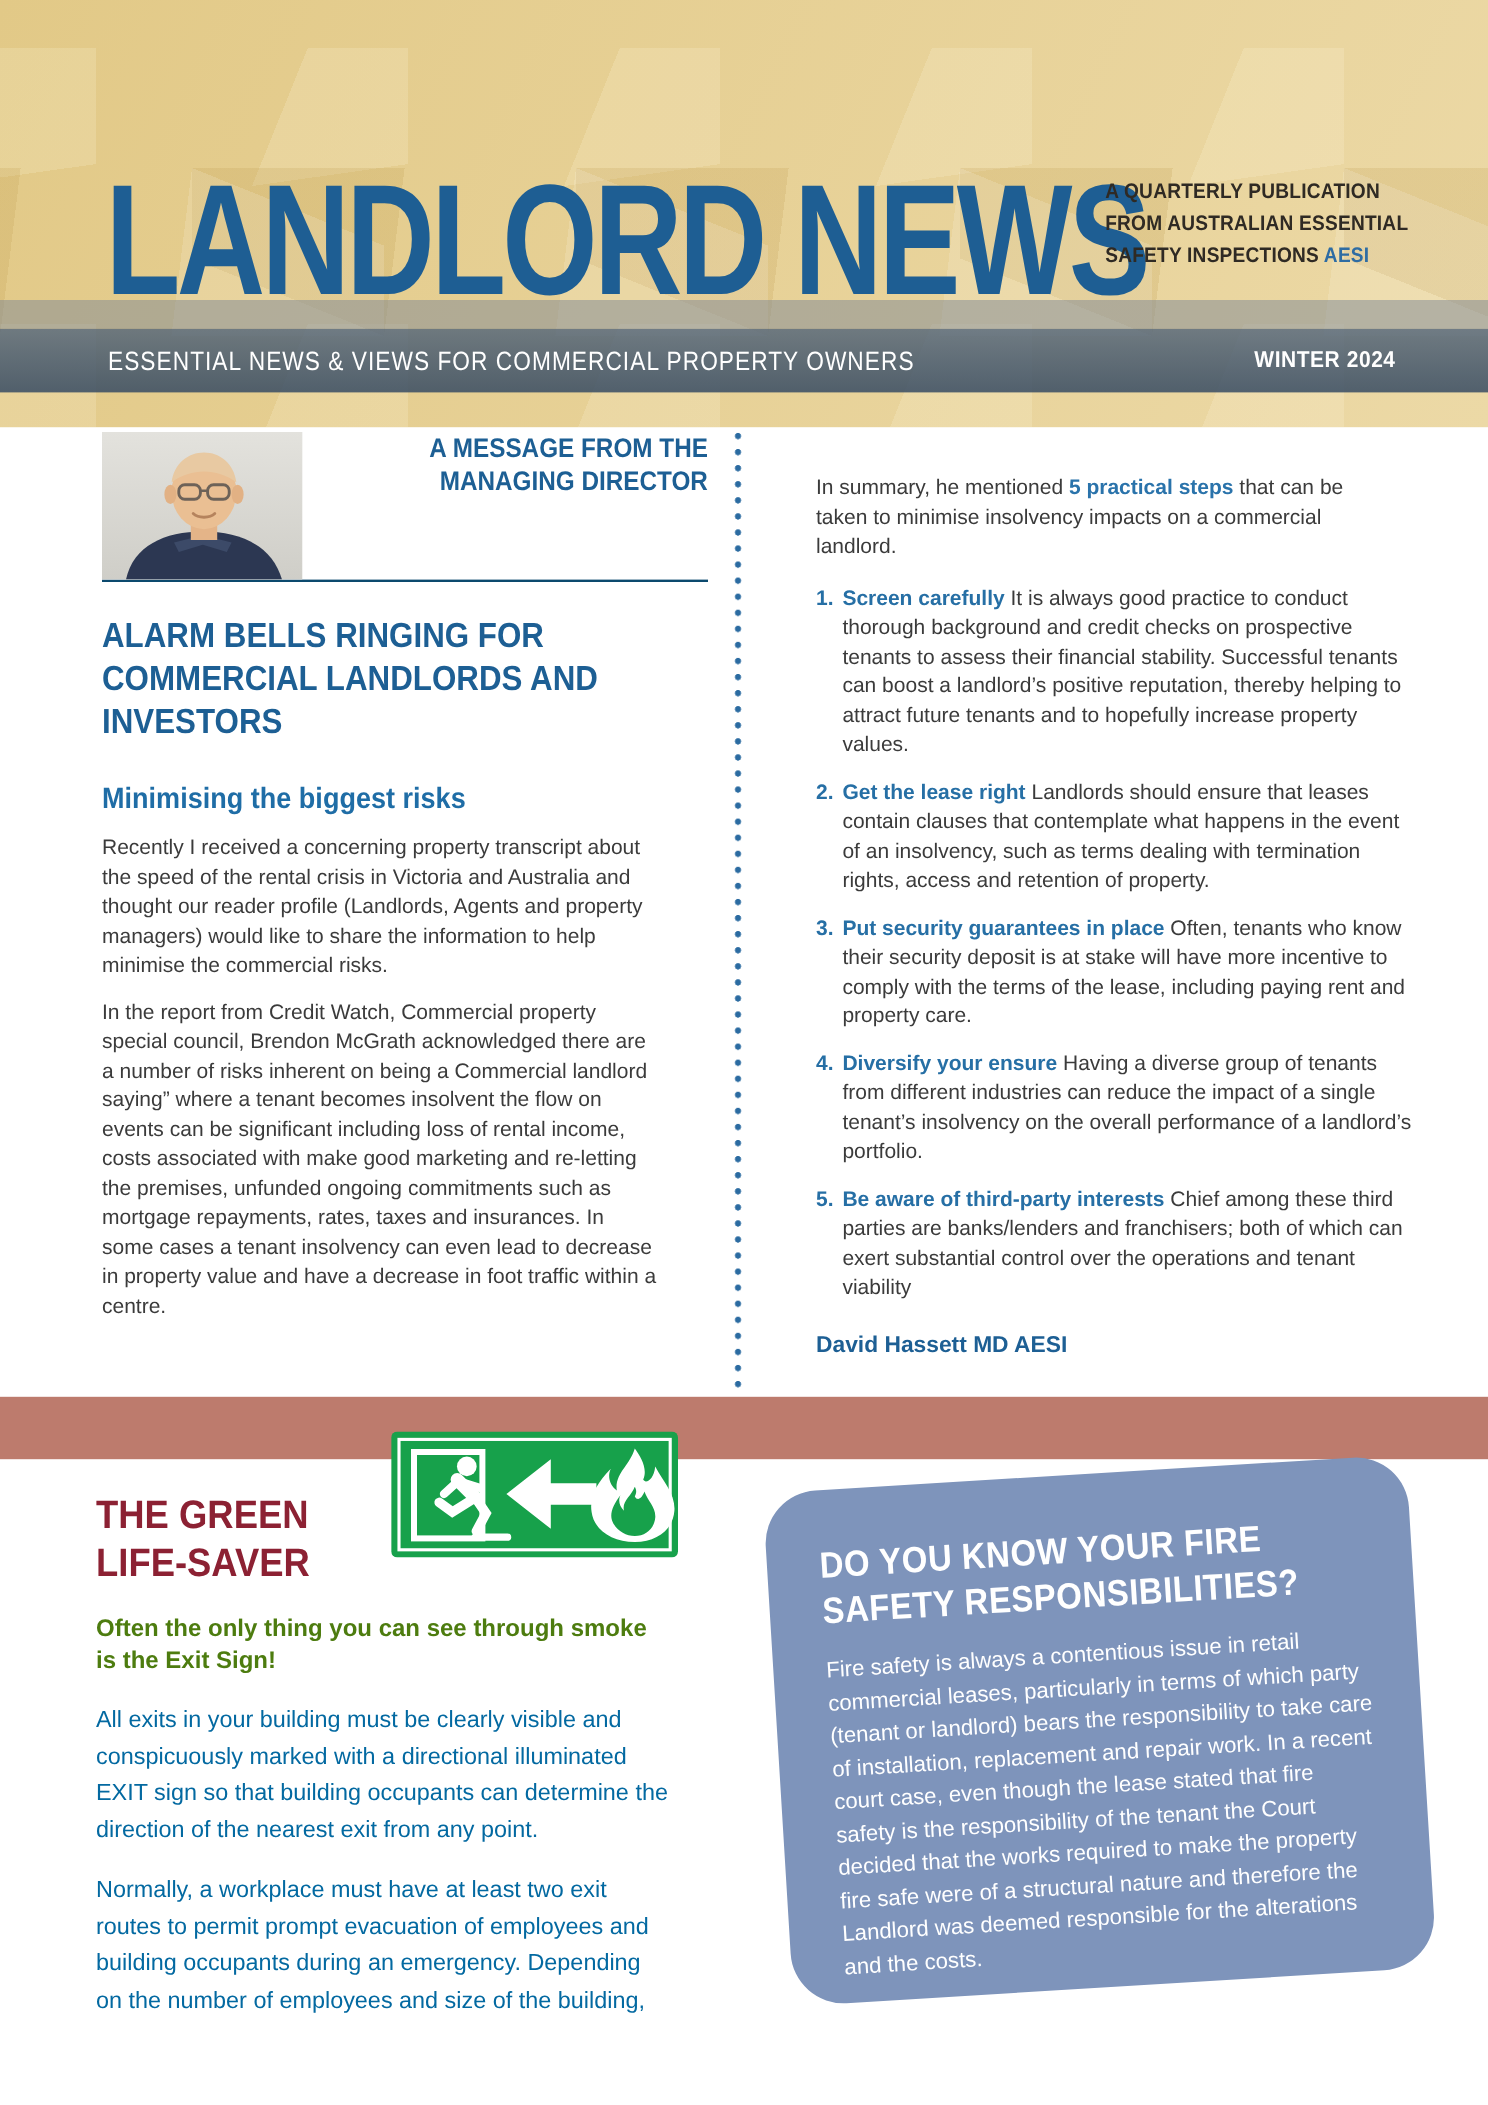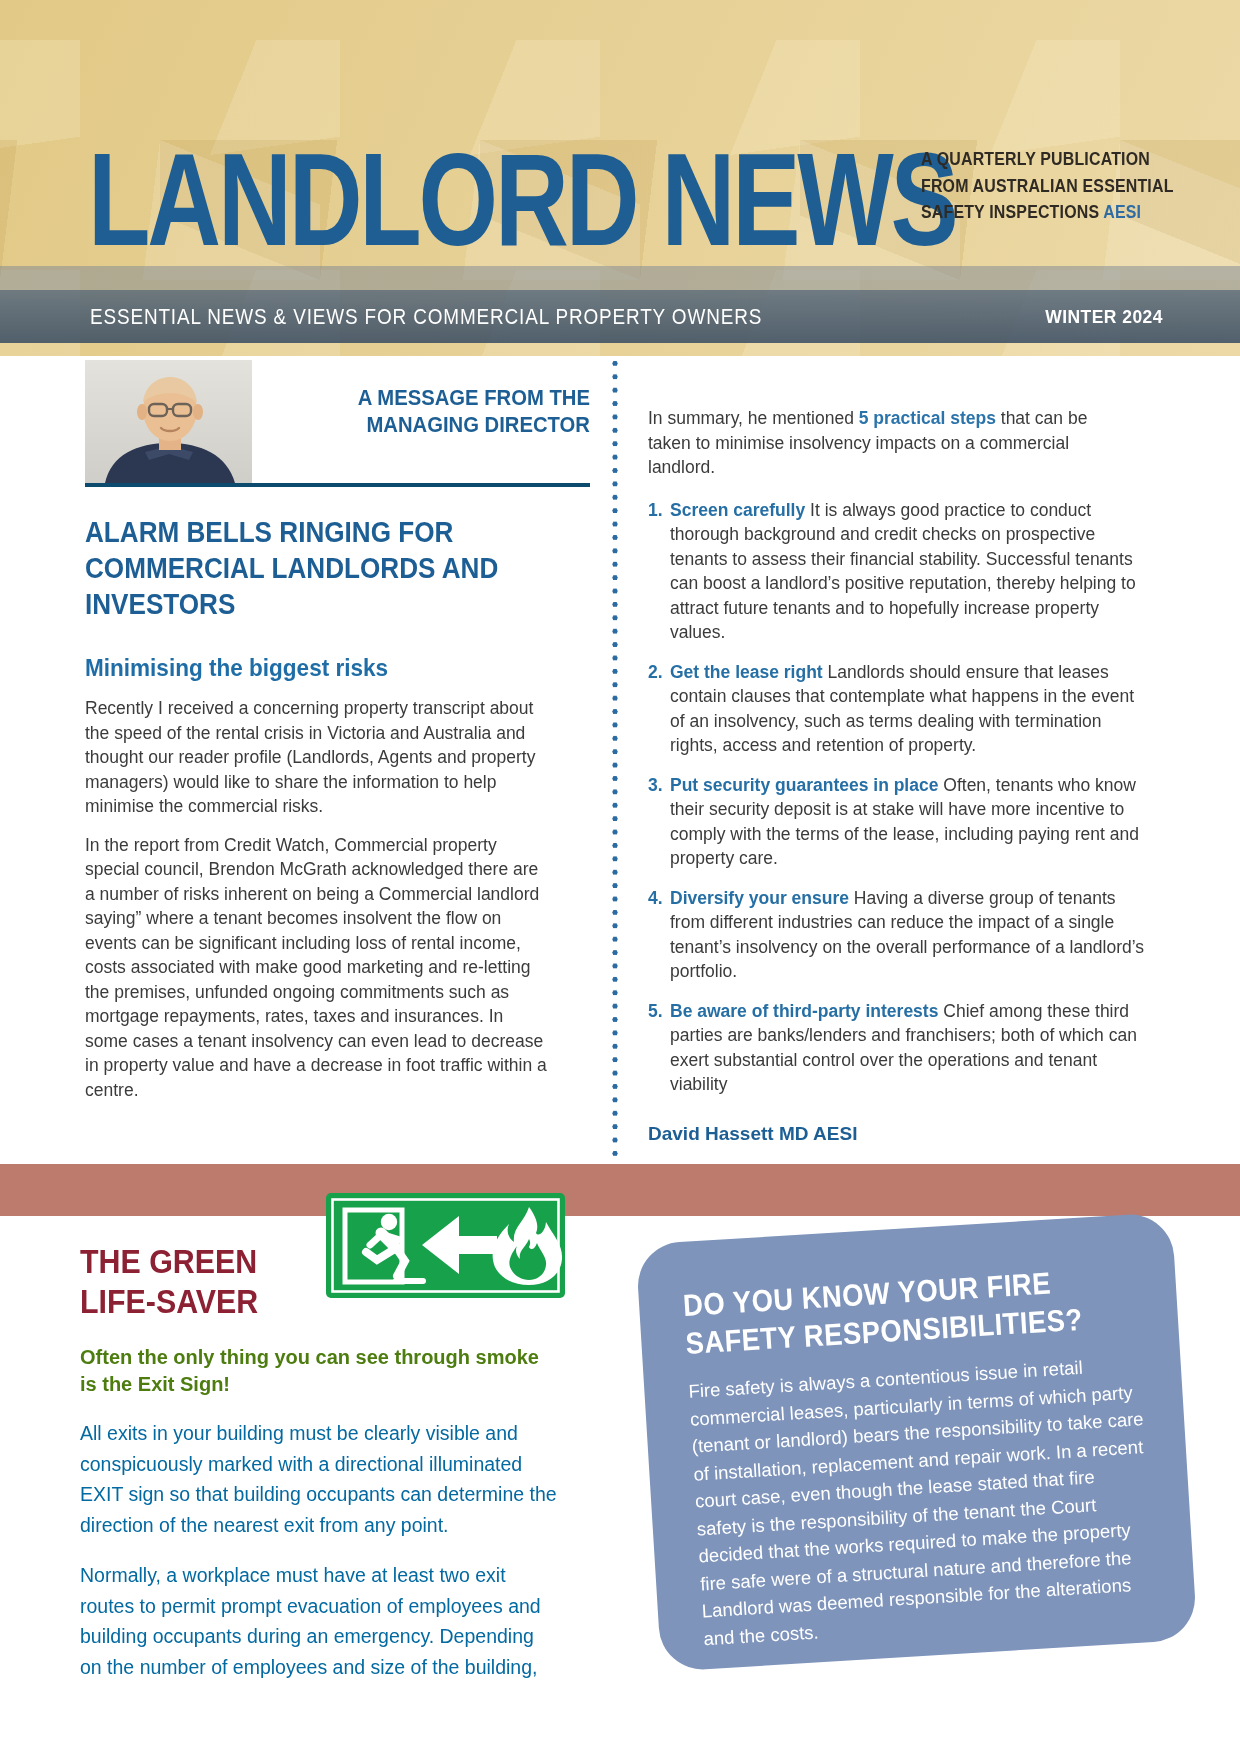--- a/index.html
+++ b/index.html
@@ -12,39 +12,39 @@
       conic-gradient(from 112deg at 50% 50%, rgba(255,255,255,.14) 0 75deg, transparent 0) 0 0/ 320px 280px,
       conic-gradient(from 292deg at 50% 50%, rgba(187,152,74,.20) 0 75deg, transparent 0) 160px 140px/ 320px 280px,
       conic-gradient(from 22deg at 50% 50%, rgba(255,250,228,.18) 0 60deg, transparent 0) 80px 40px/ 260px 230px,
       linear-gradient(115deg, #e2c987, #ecd9a6);}
   .mast-title{position:absolute;left:88px;top:134px;margin:0;font-size:131px;font-weight:bold;
     color:#1e5e93;letter-spacing:-4px;line-height:1;white-space:nowrap;
     transform:scaleX(.78);transform-origin:left top;}
   .tagline{position:absolute;left:921px;top:146px;font-size:17.5px;font-weight:bold;color:#2f2a24;
     line-height:26.5px;letter-spacing:.2px;white-space:nowrap;transform:scaleX(.91);transform-origin:left top;}
   .tagline .aesi{color:#2e6ca3;}
-  .band{position:absolute;top:266px;left:0;width:100%;}
+  .band{position:absolute;top:250px;left:0;width:100%;}
   .band-light{height:24px;background:rgba(128,138,149,.52);}
   .band-dark{height:53px;background:linear-gradient(180deg, rgba(84,102,122,.82), rgba(56,76,99,.86));
     display:flex;align-items:center;}
   .band-text{margin-left:90px;font-size:22px;color:#fff;letter-spacing:1px;white-space:nowrap;
     transform:scaleX(.86);transform-origin:left center;}
   .band-issue{margin-left:auto;margin-right:77px;font-size:19px;font-weight:bold;color:#fff;
     letter-spacing:.5px;transform:scaleX(.92);transform-origin:right center;}
 
   
   .columns{display:flex;min-height:808px;padding:0 77px 0 85px;box-sizing:border-box;}
   .col-left{flex:0 0 505px;width:505px;}
   .v-dotted{flex:0 0 6px;margin:4px 30px 0 22px;
     background-image:radial-gradient(circle at 3px 3.4px, #2b6ba1 2.4px, rgba(0,0,0,0) 2.8px);
     background-size:6px 13.4px;background-repeat:repeat-y;}
-  .col-right{flex:1;padding-top:50px;}
+  .col-right{flex:1;padding-top:38px;margin-left:32px;}
 
-  .msg-head{display:flex;align-items:center;justify-content:space-between;
-    border-bottom:4px solid #0c4a6e;margin-top:4px;}
+  .msg-head{display:flex;align-items:flex-start;justify-content:space-between;
+    border-bottom:2px solid #0c4a6e;margin-top:4px;}
   .photo{width:167px;height:123px;flex:0 0 167px;display:block;}
   .kicker{text-align:right;font-size:22.5px;font-weight:bold;color:#1d5f94;line-height:27px;
     margin:0 0 22px 0;transform:scaleX(.9);transform-origin:right bottom;}
   .headline{margin:27px 0 0;font-size:29px;font-weight:bold;color:#1d5f94;line-height:36px;
     transform:scaleX(.9);transform-origin:left top;}
   .subhead{margin:32px 0 0;font-size:24.5px;font-weight:bold;color:#1f6da6;
     transform:scaleX(.92);transform-origin:left top;}
   .body-p{width:464px;margin:14px 0 0;font-size:17.5px;line-height:24.5px;color:#3b3b3b;}
 
   .intro{margin:0;width:465px;font-size:17.5px;line-height:24.5px;color:#3b3b3b;}

